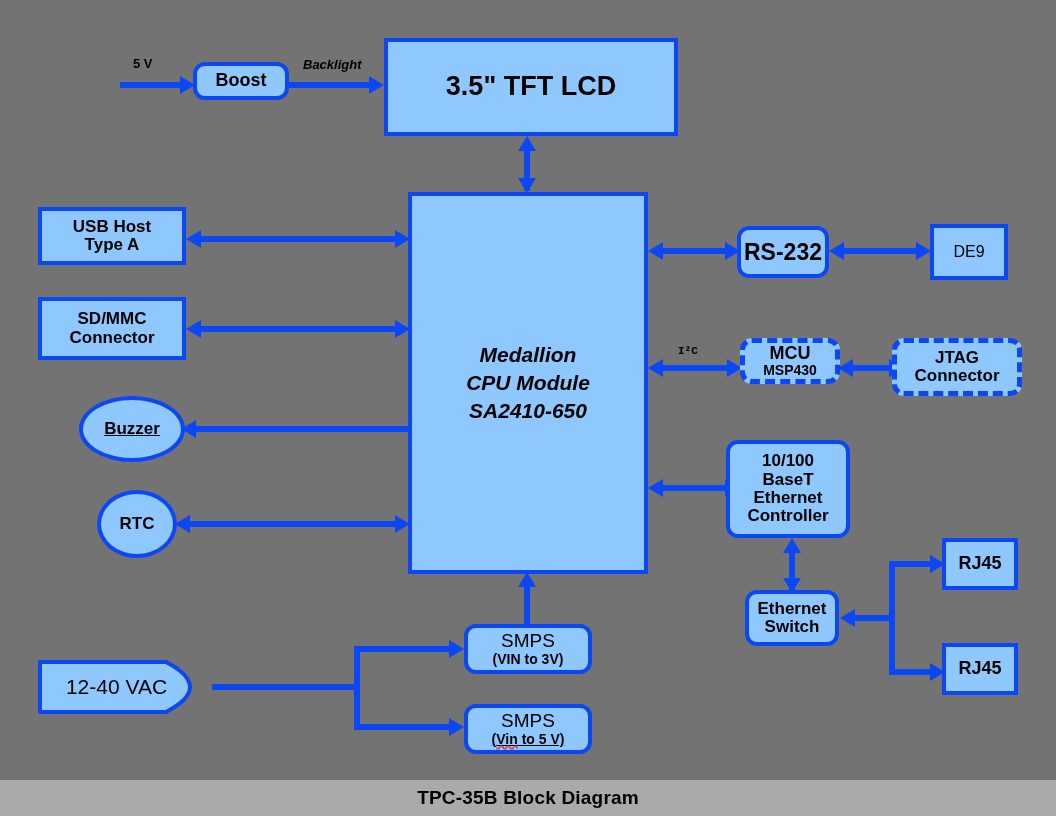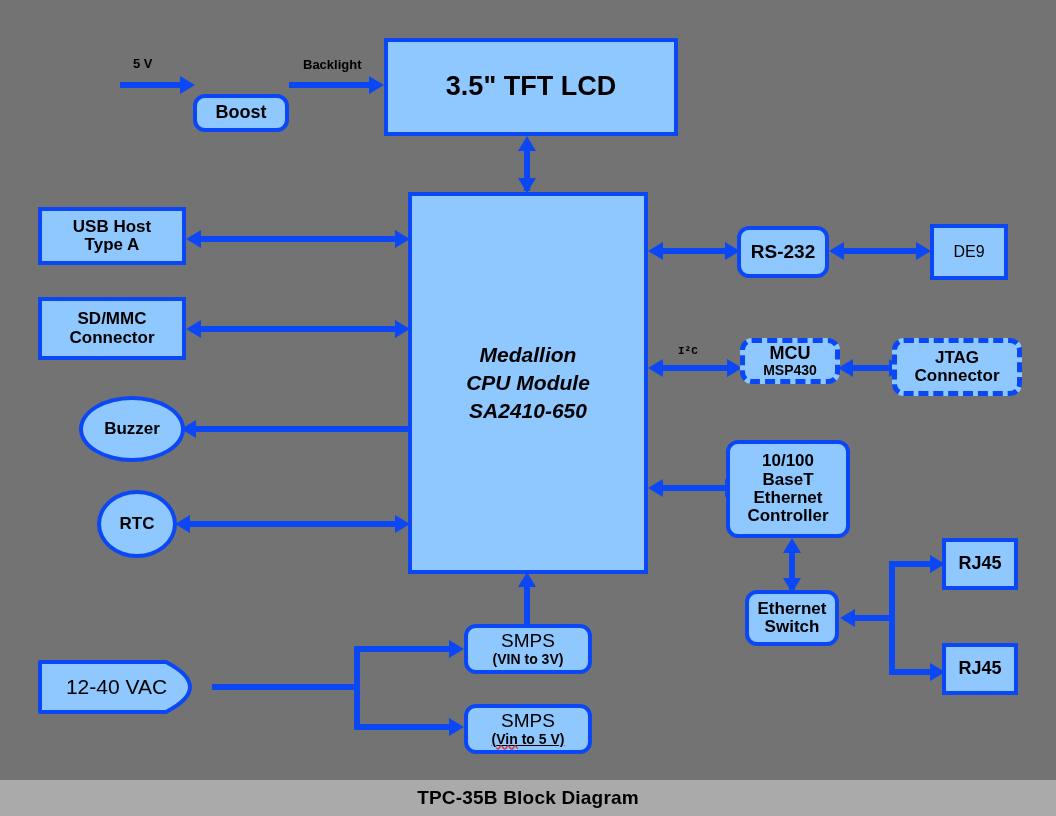--- a/index.html
+++ b/index.html
@@ -91,25 +91,25 @@
 </style>
 </head>
 <body>
 
 <div id="stage">
 
   <div class="edgelabel" style="left:133px;top:56px;">5 V</div>
   <div class="ln h" style="left:120px;top:82px;width:62px;"></div>
   <div class="arrowR" style="left:180px;top:76px;"></div>
 
-  <div class="blk rounded" style="left:193px;top:62px;width:96px;height:38px;font-size:18px;margin-top:32px;">
+  <div class="blk rounded" style="left:193px;top:62px;width:96px;height:38px;font-size:18px;">
     <span class="l1">Boost</span>
   </div>
 
-  <div class="edgelabel" style="left:303px;top:57px;">Backlight</div>
+  <div class="edgelabel" style="left:303px;top:57px;font-style:italic;">Backlight</div>
   <div class="ln h" style="left:289px;top:82px;width:82px;"></div>
   <div class="arrowR" style="left:369px;top:76px;"></div>
 
   <div class="blk sq" style="left:384px;top:38px;width:294px;height:98px;font-size:27px;">
     <span class="l1">3.5" TFT LCD</span>
   </div>
 
   <div class="ln v" style="left:524px;top:141px;height:50px;"></div>
   <div class="arrowU" style="left:518px;top:136px;"></div>
   <div class="arrowD" style="left:518px;top:178px;"></div>
@@ -129,38 +129,38 @@
   <div class="arrowR" style="left:395px;top:230px;"></div>
 
   <div class="blk sq" style="left:38px;top:297px;width:148px;height:63px;font-size:17px;">
     <span class="l1">SD/MMC</span>
     <span class="l2">Connector</span>
   </div>
   <div class="ln h" style="left:201px;top:326px;width:196px;"></div>
   <div class="arrowL" style="left:186px;top:320px;"></div>
   <div class="arrowR" style="left:395px;top:320px;"></div>
 
-  <div class="ellipse" style="left:79px;top:396px;width:106px;height:66px;font-size:17px;">
+  <div class="ellipse" style="left:79px;top:396px;width:106px;height:66px;font-size:17px;text-decoration:underline;">
     <span>Buzzer</span>
   </div>
   <div class="ln h" style="left:196px;top:426px;width:212px;"></div>
   <div class="arrowL" style="left:181px;top:420px;"></div>
 
   <div class="ellipse" style="left:97px;top:490px;width:80px;height:68px;font-size:17px;">
     <span>RTC</span>
   </div>
   <div class="ln h" style="left:190px;top:521px;width:208px;"></div>
   <div class="arrowL" style="left:175px;top:515px;"></div>
   <div class="arrowR" style="left:395px;top:515px;"></div>
 
   <div class="ln h" style="left:661px;top:248px;width:68px;"></div>
   <div class="arrowL" style="left:648px;top:242px;"></div>
   <div class="arrowR" style="left:725px;top:242px;"></div>
 
-  <div class="blk rounded" style="left:737px;top:226px;width:92px;height:52px;font-size:19px;">
+  <div class="blk rounded" style="left:737px;top:226px;width:92px;height:52px;font-size:23px;">
     <span class="l1">RS-232</span>
   </div>
 
   <div class="ln h" style="left:842px;top:248px;width:78px;"></div>
   <div class="arrowL" style="left:829px;top:242px;"></div>
   <div class="arrowR" style="left:916px;top:242px;"></div>
 
   <div class="blk sq" style="left:930px;top:224px;width:78px;height:56px;font-size:16px;">
     <span style="font-weight:normal;">DE9</span>
   </div>

